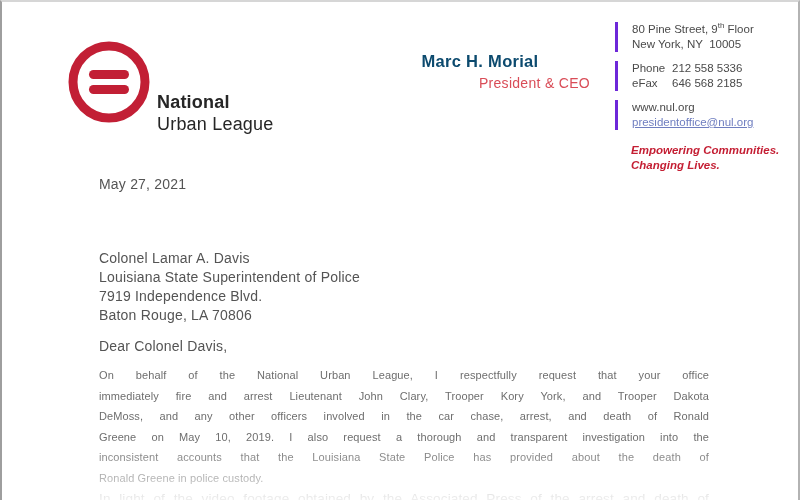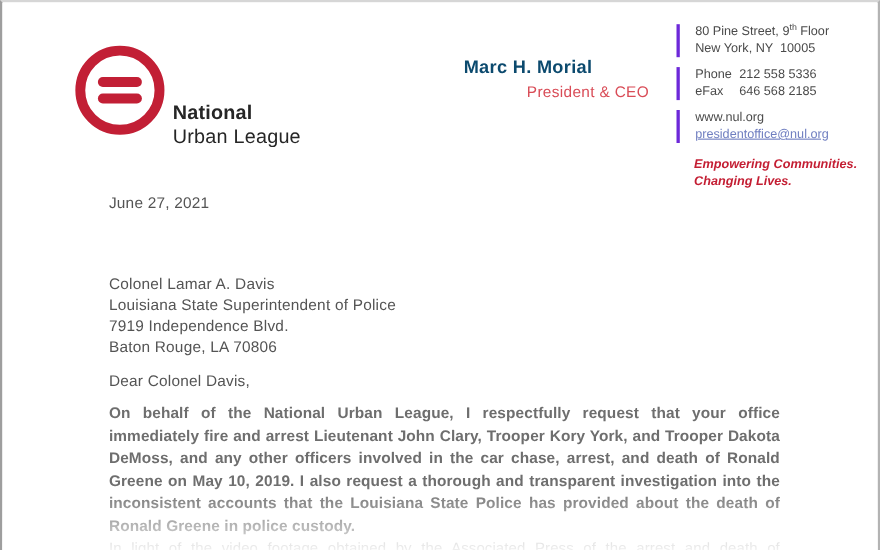--- a/index.html
+++ b/index.html
@@ -43,21 +43,21 @@
     margin-top: 13px; padding-left: 16px;
     color: #C41E33; font-weight: bold; font-style: italic;
     font-size: 11.5px; line-height: 14.5px;
   }
 
   
   .letter-text { position: absolute; left: 97px; width: 610px; color: #545454; letter-spacing: 0.2px; }
   .date-line { top: 174px; font-size: 14px; }
   .recipient { top: 247px; font-size: 14px; line-height: 19px; }
   .salutation { top: 336px; font-size: 14px; }
-  .paragraph { top: 363px; font-size: 14px; color: #6E6E6E; letter-spacing: 0.1px; font-weight: bold; }
+  .paragraph { top: 363px; font-size: 11px; color: #6E6E6E; letter-spacing: 0.1px; }
   .jline {
     line-height: 20.6px;
     text-align: justify; text-align-last: justify;
   }
   .jline.last { text-align-last: left; }
   .cutoff-line {
     position: absolute; left: 97px; top: 489px; width: 610px;
     font-size: 13.6px; color: #9a9a9a; letter-spacing: 0.1px;
     white-space: nowrap; overflow: hidden;
     text-align: justify; text-align-last: justify;
@@ -114,21 +114,21 @@
         <div>www.nul.org</div>
         <div class="email">presidentoffice@nul.org</div>
       </div>
       <div class="tagline">
         <div>Empowering Communities.</div>
         <div>Changing Lives.</div>
       </div>
     </div>
   </div>
 
-  <div class="letter-text date-line" style="position:absolute;">June 27, 2021</div>
+  <div class="letter-text date-line" style="position:absolute;">May 27, 2021</div>
 
   <div class="letter-text recipient" style="position:absolute;">
     <div>Colonel Lamar A. Davis</div>
     <div>Louisiana State Superintendent of Police</div>
     <div>7919 Independence Blvd.</div>
     <div>Baton Rouge, LA 70806</div>
   </div>
 
   <div class="letter-text salutation" style="position:absolute;">Dear Colonel Davis,</div>
 

